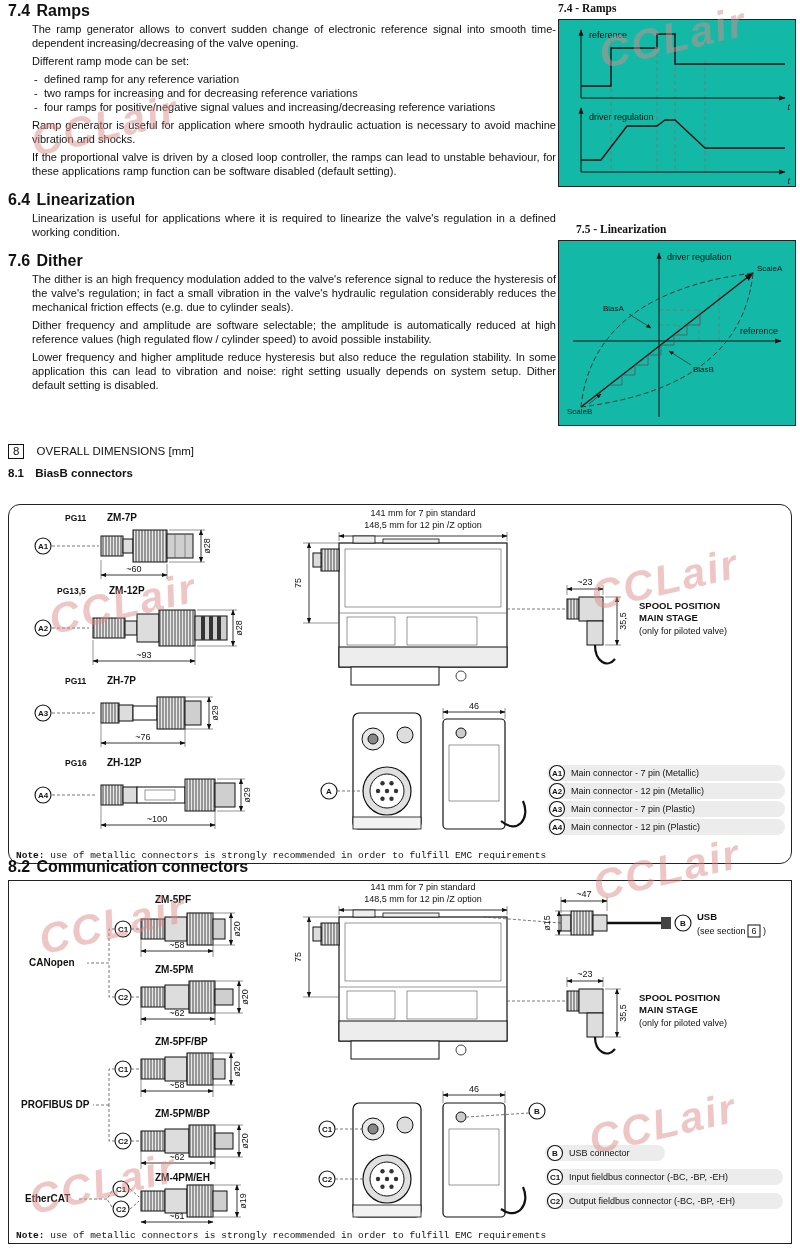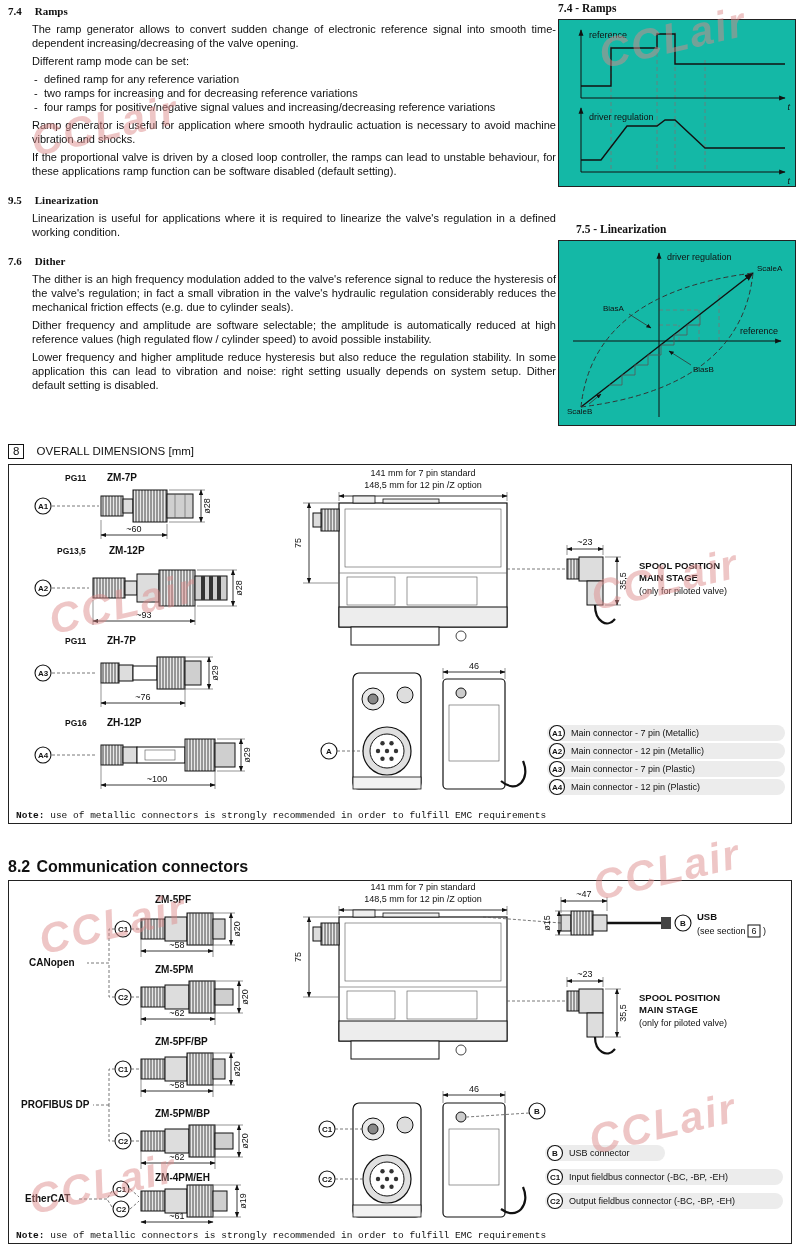--- a/index.html
+++ b/index.html
@@ -1,38 +1,38 @@
 <!DOCTYPE html>
 <html><head>
 <meta charset="utf-8">
 <style>
   html,body{margin:0;padding:0;background:#fff;}
   .page{position:relative;width:800px;height:1252px;background:#fff;overflow:hidden;
         font-family:"Liberation Sans",sans-serif;color:#111;}
   
   #left-col{position:absolute;left:8px;top:2px;width:548px;font-size:11px;line-height:14px;}
   #right-col{position:absolute;left:558px;top:2px;width:238px;}
-  .h2{font-weight:bold;font-size:11px;margin:15px 0 3px;font-family:Liberation Serif, serif;}
+  .h2{font-weight:bold;font-size:16px;margin:15px 0 3px;}
   .h2.first{margin-top:2px;}
   .hnum{display:inline-block;width:24px;}
   .sec-body{margin-left:24px;}
   .sec-body p{margin:4px 0;text-align:justify;}
   .dashlist{margin:2px 0 4px;}
   .dashlist .dli{position:relative;padding-left:12px;}
   .dashlist .dli::before{content:"-";position:absolute;left:2px;}
   .figtitle{font-weight:bold;font-size:11.5px;margin:0 0 5px;font-family:Liberation Serif, serif;}
   .figtitle.second{margin-top:36px;margin-left:18px;}
   .figbox{border:1.5px solid #222;background:#14b8a6;}
   
   #sec8-heading{position:absolute;left:8px;top:444px;font-weight:normal;font-size:11.5px;}
   .numbox{display:inline-block;border:1.3px solid #111;padding:0 4px;margin-right:9px;line-height:13px;}
   #sec81-heading{position:absolute;left:8px;top:467px;font-weight:bold;font-size:11.5px;}
   #sec82-heading{position:absolute;left:8px;top:858px;font-weight:bold;font-size:16px;}
   .dimbox{position:absolute;left:8px;width:782px;border:1.5px solid #222;background:#fff;}
-  #box81{top:464px;height:358px;}
+  #box81{top:504px;height:358px;border-radius:12px;}
   #box82{top:880px;height:362px;}
   .note{position:absolute;left:7px;bottom:2px;font-size:9.5px;font-family:Liberation Mono, monospace;}
   .b{font-weight:bold;}
   
   svg{display:block;}
   svg text{font-family:"Liberation Sans",sans-serif;fill:#111;font-size:9px;}
   .tc{text-anchor:middle;}
   .t8{font-size:8px;} .t8b{font-size:8px;font-weight:bold;}
   .t85b{font-size:8.5px;font-weight:bold;}
   .t9{font-size:9px;} .t9i{font-size:9px;font-style:italic;}
@@ -76,21 +76,21 @@
       <div class="dashlist">
         <div class="dli">defined ramp for any reference variation</div>
         <div class="dli">two ramps for increasing and for decreasing reference variations</div>
         <div class="dli">four ramps for positive/negative signal values and increasing/decreasing reference variations</div>
       </div>
       <p>Ramp generator is useful for application where smooth hydraulic actuation is necessary to avoid machine vibration and shocks.</p>
       <p>If the proportional valve is driven by a closed loop controller, the ramps can lead to unstable behaviour, for these applications ramp function can be software disabled (default setting).</p>
     </div>
 
     <div class="h2">
-      <span class="hnum">9.5</span>
+      <span class="hnum">6.4</span>
       <span>Linearization</span>
     </div>
     <div class="sec-body">
       <p>Linearization is useful for applications where it is required to linearize the valve's regulation in a defined working condition.</p>
     </div>
 
     <div class="h2">
       <span class="hnum">7.6</span>
       <span>Dither</span>
     </div>

